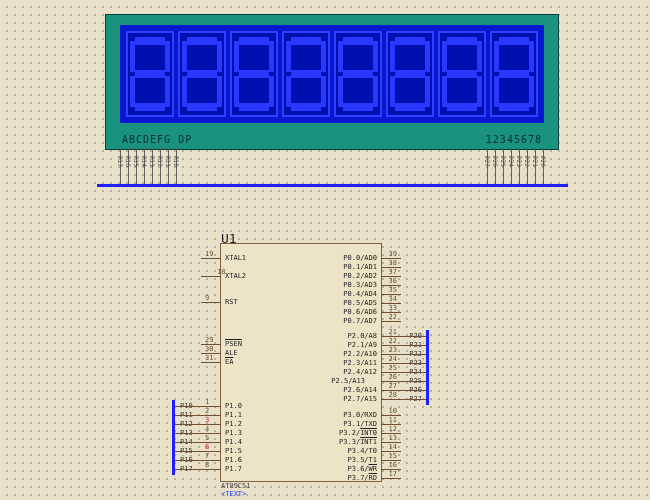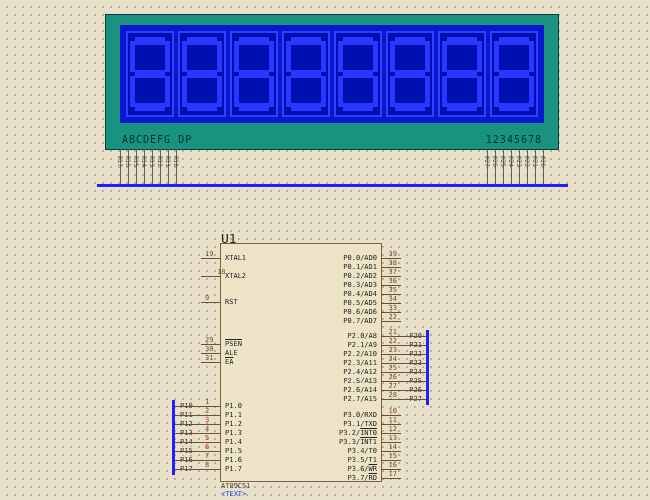--- a/index.html
+++ b/index.html
@@ -348,21 +348,21 @@
     <div class="pin-label" style="right: 4px; top: 115px;">P2.3/A11</div>
     <div class="pin-line" style="top: 119px; width: 20px; right: -20px;"></div>
     <div class="pin-num" style="top: 111px; right: -16px;">24</div>
     <div class="net-label" style="top: 115px; right: -42px;">P23</div>
     <div class="pin-line" style="top: 119px; width: 28px; right: -48px;"></div>
     <div class="pin-label" style="right: 4px; top: 124px;">P2.4/A12</div>
     <div class="pin-line" style="top: 128px; width: 20px; right: -20px;"></div>
     <div class="pin-num" style="top: 120px; right: -16px;">25</div>
     <div class="net-label" style="top: 124px; right: -42px;">P24</div>
     <div class="pin-line" style="top: 128px; width: 28px; right: -48px;"></div>
-    <div class="pin-label" style="right: 4px; top: 133px; font-family: Liberation Mono, monospace;">P2.5/A13</div>
+    <div class="pin-label" style="right: 16px; top: 133px;">P2.5/A13</div>
     <div class="pin-line" style="top: 137px; width: 20px; right: -20px;"></div>
     <div class="pin-num" style="top: 129px; right: -16px;">26</div>
     <div class="net-label" style="top: 133px; right: -42px;">P25</div>
     <div class="pin-line" style="top: 137px; width: 28px; right: -48px;"></div>
     <div class="pin-label" style="right: 4px; top: 142px;">P2.6/A14</div>
     <div class="pin-line" style="top: 146px; width: 20px; right: -20px;"></div>
     <div class="pin-num" style="top: 138px; right: -16px;">27</div>
     <div class="net-label" style="top: 142px; right: -42px;">P26</div>
     <div class="pin-line" style="top: 146px; width: 28px; right: -48px;"></div>
     <div class="pin-label" style="right: 4px; top: 151px;">P2.7/A15</div>

